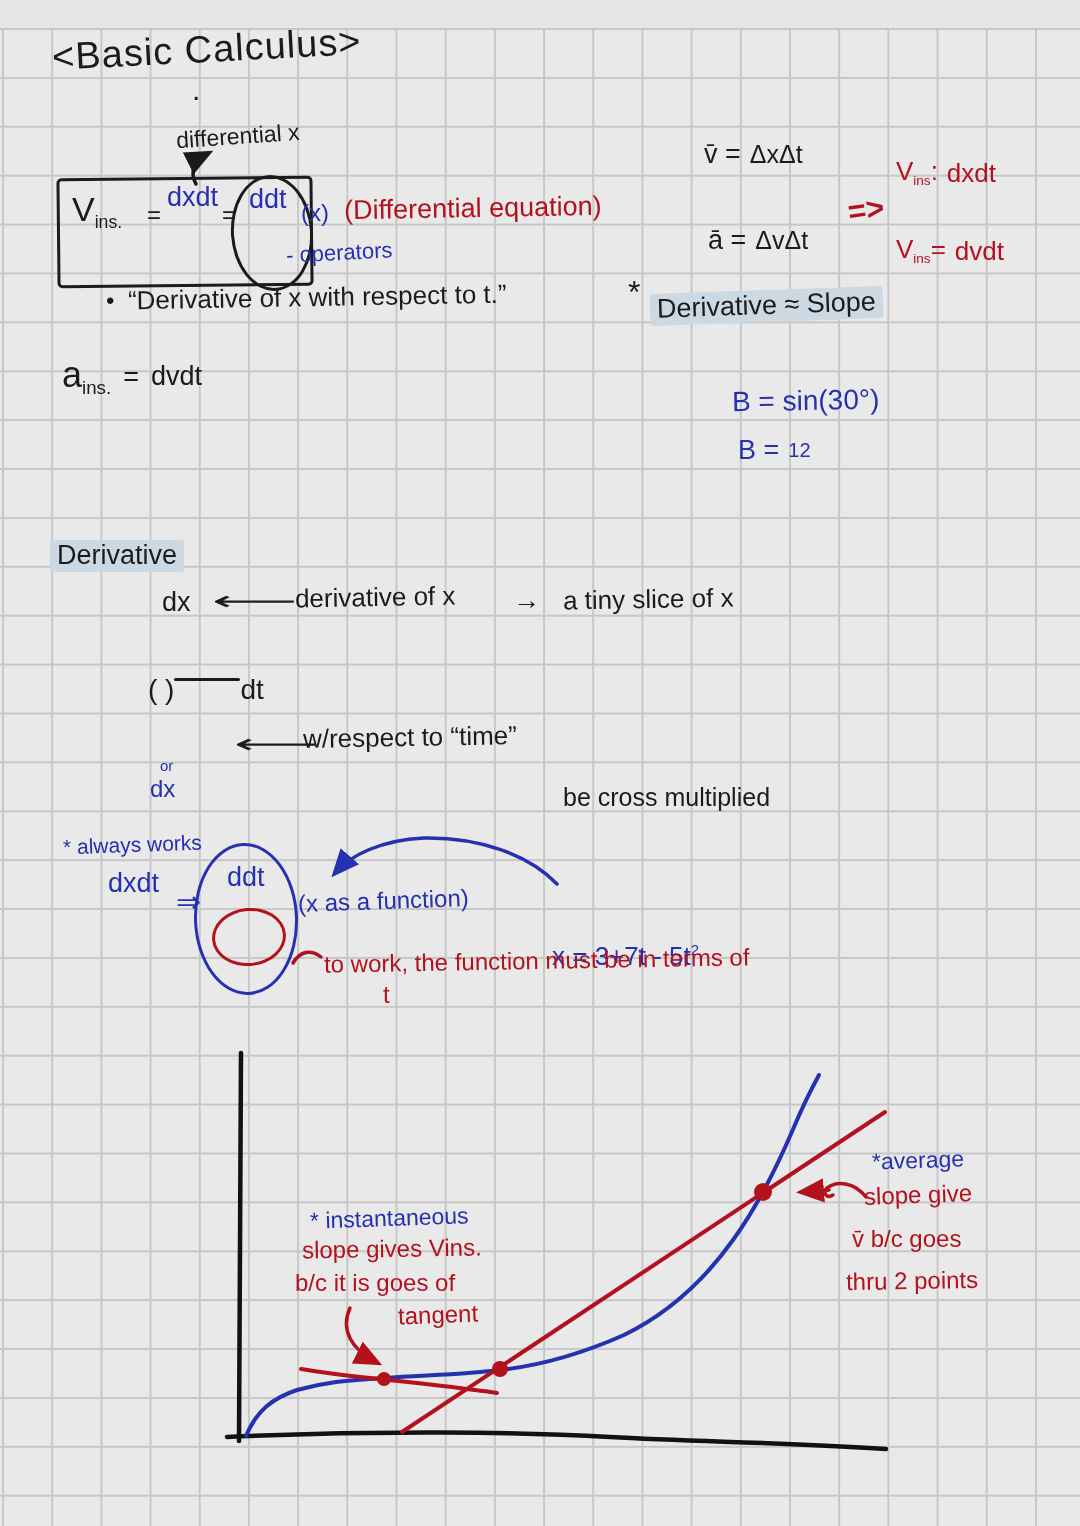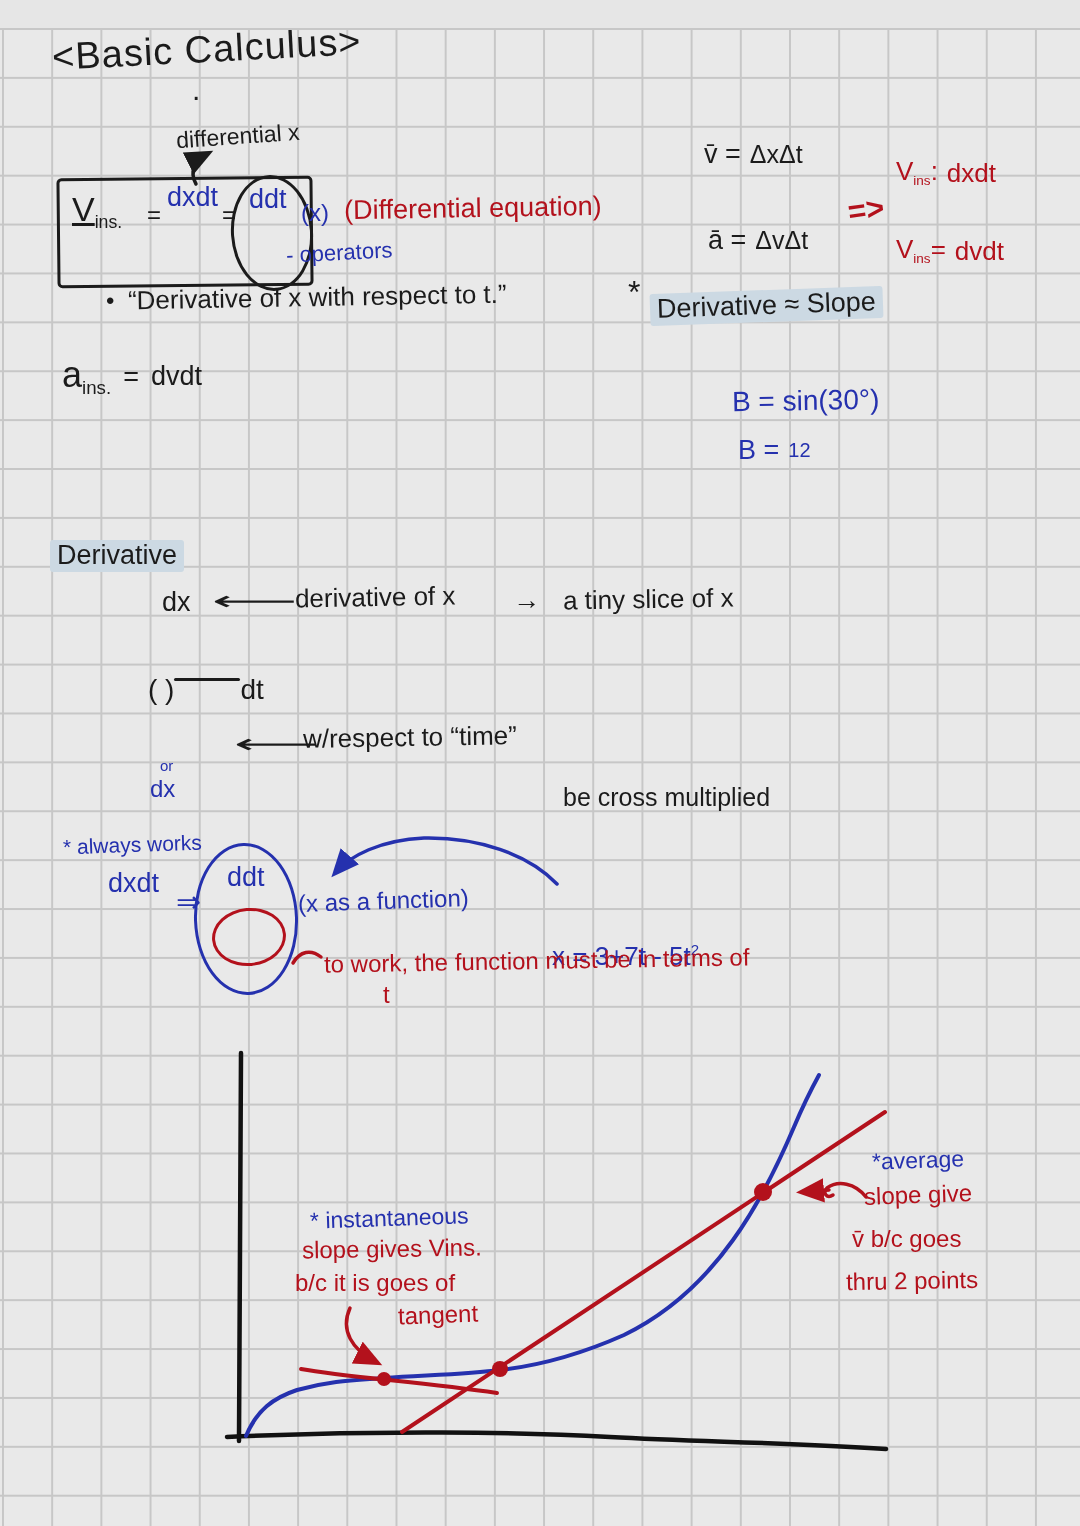--- a/index.html
+++ b/index.html
@@ -71,21 +71,21 @@
   </svg>
 
   <div class="abs ink" style="left:52px;top:30px;font-size:38px;transform:rotate(-3deg);letter-spacing:1px;">&lt;Basic Calculus&gt;</div>
   <div class="abs ink" style="left:192px;top:74px;font-size:30px;">.</div>
 
   <div class="abs ink" style="left:176px;top:124px;font-size:23px;transform:rotate(-4deg);">differential x</div>
 
   <div class="box" style="left:57px;top:177px;width:250px;height:104px;transform:rotate(-0.6deg);"></div>
   <div class="oval" style="left:231px;top:175px;width:76px;height:110px;border:3.5px solid #1b1b1b;transform:rotate(-4deg);"></div>
 
-  <div class="abs ink" style="left:72px;top:192px;font-size:34px;text-decoration:underline;">
+  <div class="abs ink" style="left:72px;top:192px;font-size:34px;">
     <span>V</span><span class="sub">ins.</span>
   </div>
   <div class="abs ink" style="left:147px;top:202px;font-size:24px;">=</div>
   <div class="abs blue frac" style="left:167px;top:184px;font-size:27px;">
     <span>dx</span>
     <span class="bar"></span>
     <span>dt</span>
   </div>
   <div class="abs ink" style="left:222px;top:202px;font-size:24px;">=</div>
   <div class="abs blue frac" style="left:249px;top:186px;font-size:27px;">

